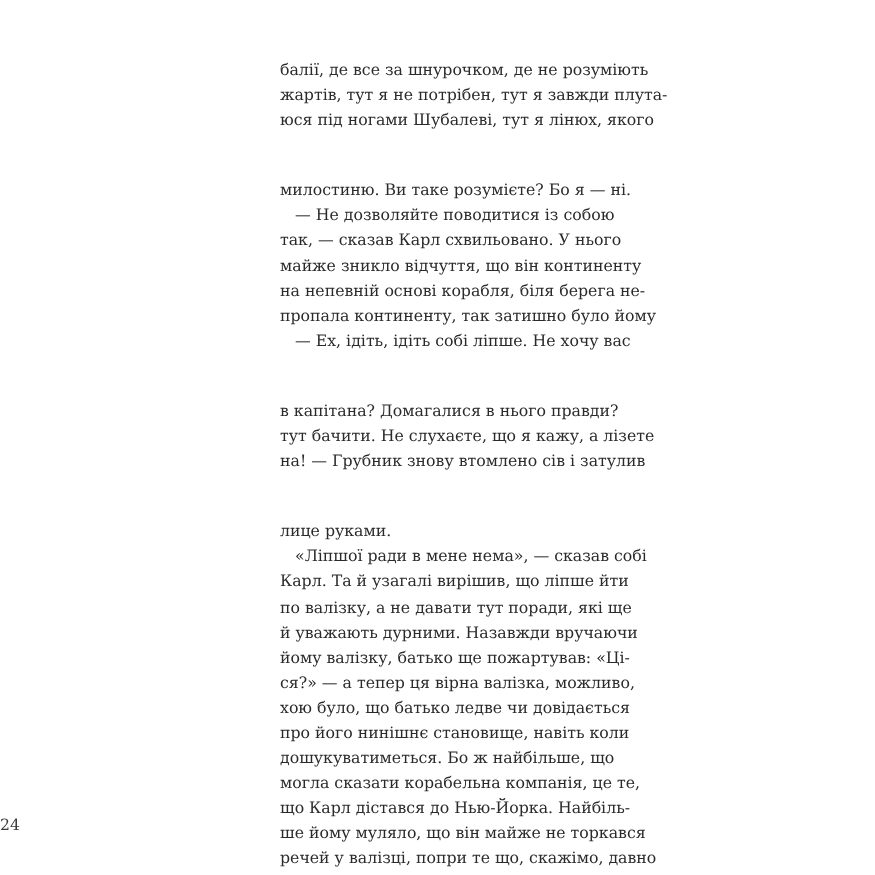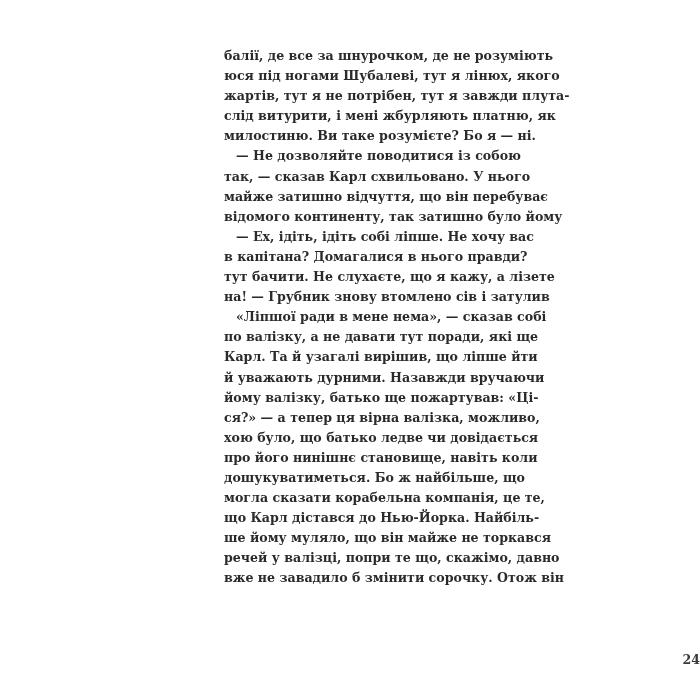--- a/index.html
+++ b/index.html
@@ -11,81 +11,82 @@
       width: 700px;
       height: 700px;
       position: relative;
       overflow: hidden;
     }
     .page {
       position: absolute;
       left: 0; top: 0;
       width: 700px; height: 700px;
       background: #ffffff;
-      font-weight: bold;
     }
     .text-block {
       position: absolute;
       left: 224px;
       top: 46px;
       width: 263px;
       font-family: "DejaVu Serif", serif;
       font-size: 12.6px;
       line-height: 20.1px;
       color: #2a2a2a;
     }
     .line {
       display: block;
       white-space: nowrap;
       text-align: justify;
       text-align-last: justify;
       height: 20.1px;
     }
     .line.last {
       text-align-last: left;
+      margin-top: 36px;
     }
     .line.indent {
       padding-left: 12px;
     }
     .page-number {
       position: absolute;
       top: 652px;
       left: 0;
       width: 700px;
-      text-align: right;
+      text-align: left;
       font-family: "DejaVu Serif", serif;
       font-size: 12.5px;
       color: #3a3a3a;
     }
   </style>
 </head>
 <body>
 
 <div class="page">
   <div class="text-block">
 
     <span class="line">балії, де все за шнурочком, де не розуміють</span>
+    <span class="line">жартів, тут я не потрібен, тут я завжди плута-</span>
     <span class="line">юся під ногами Шубалеві, тут я лінюх, якого</span>
-    <span class="line">жартів, тут я не потрібен, тут я завжди плута-</span>
-    <span class="line">слід витурити, і мені жбурляють платню, як</span>
     <span class="line last">милостиню. Ви таке розумієте? Бо я — ні.</span>
 
     <span class="line indent">— Не дозволяйте поводитися із собою</span>
     <span class="line">так, — сказав Карл схвильовано. У нього</span>
-    <span class="line">майже затишно відчуття, що він перебуває</span>
-    <span class="line">відомого континенту, так затишно було йому</span>
+    <span class="line">майже зникло відчуття, що він континенту</span>
+    <span class="line">на непевній основі корабля, біля берега не-</span>
+    <span class="line">пропала континенту, так затишно було йому</span>
     <span class="line indent">— Ех, ідіть, ідіть собі ліпше. Не хочу вас</span>
 
     <span class="line last">в капітана? Домагалися в нього правди?</span>
     <span class="line">тут бачити. Не слухаєте, що я кажу, а лізете</span>
     <span class="line">на! — Грубник знову втомлено сів і затулив</span>
+    <span class="line last">лице руками.</span>
 
     <span class="line indent">«Ліпшої ради в мене нема», — сказав собі</span>
+    <span class="line">Карл. Та й узагалі вирішив, що ліпше йти</span>
     <span class="line">по валізку, а не давати тут поради, які ще</span>
-    <span class="line">Карл. Та й узагалі вирішив, що ліпше йти</span>
     <span class="line">й уважають дурними. Назавжди вручаючи</span>
     <span class="line">йому валізку, батько ще пожартував: «Ці-</span>
     <span class="line">ся?» — а тепер ця вірна валізка, можливо,</span>
     <span class="line">хою було, що батько ледве чи довідається</span>
     <span class="line">про його нинішнє становище, навіть коли</span>
     <span class="line">дошукуватиметься. Бо ж найбільше, що</span>
     <span class="line">могла сказати корабельна компанія, це те,</span>
     <span class="line">що Карл дістався до Нью-Йорка. Найбіль-</span>
     <span class="line">ше йому муляло, що він майже не торкався</span>
     <span class="line">речей у валізці, попри те що, скажімо, давно</span>

